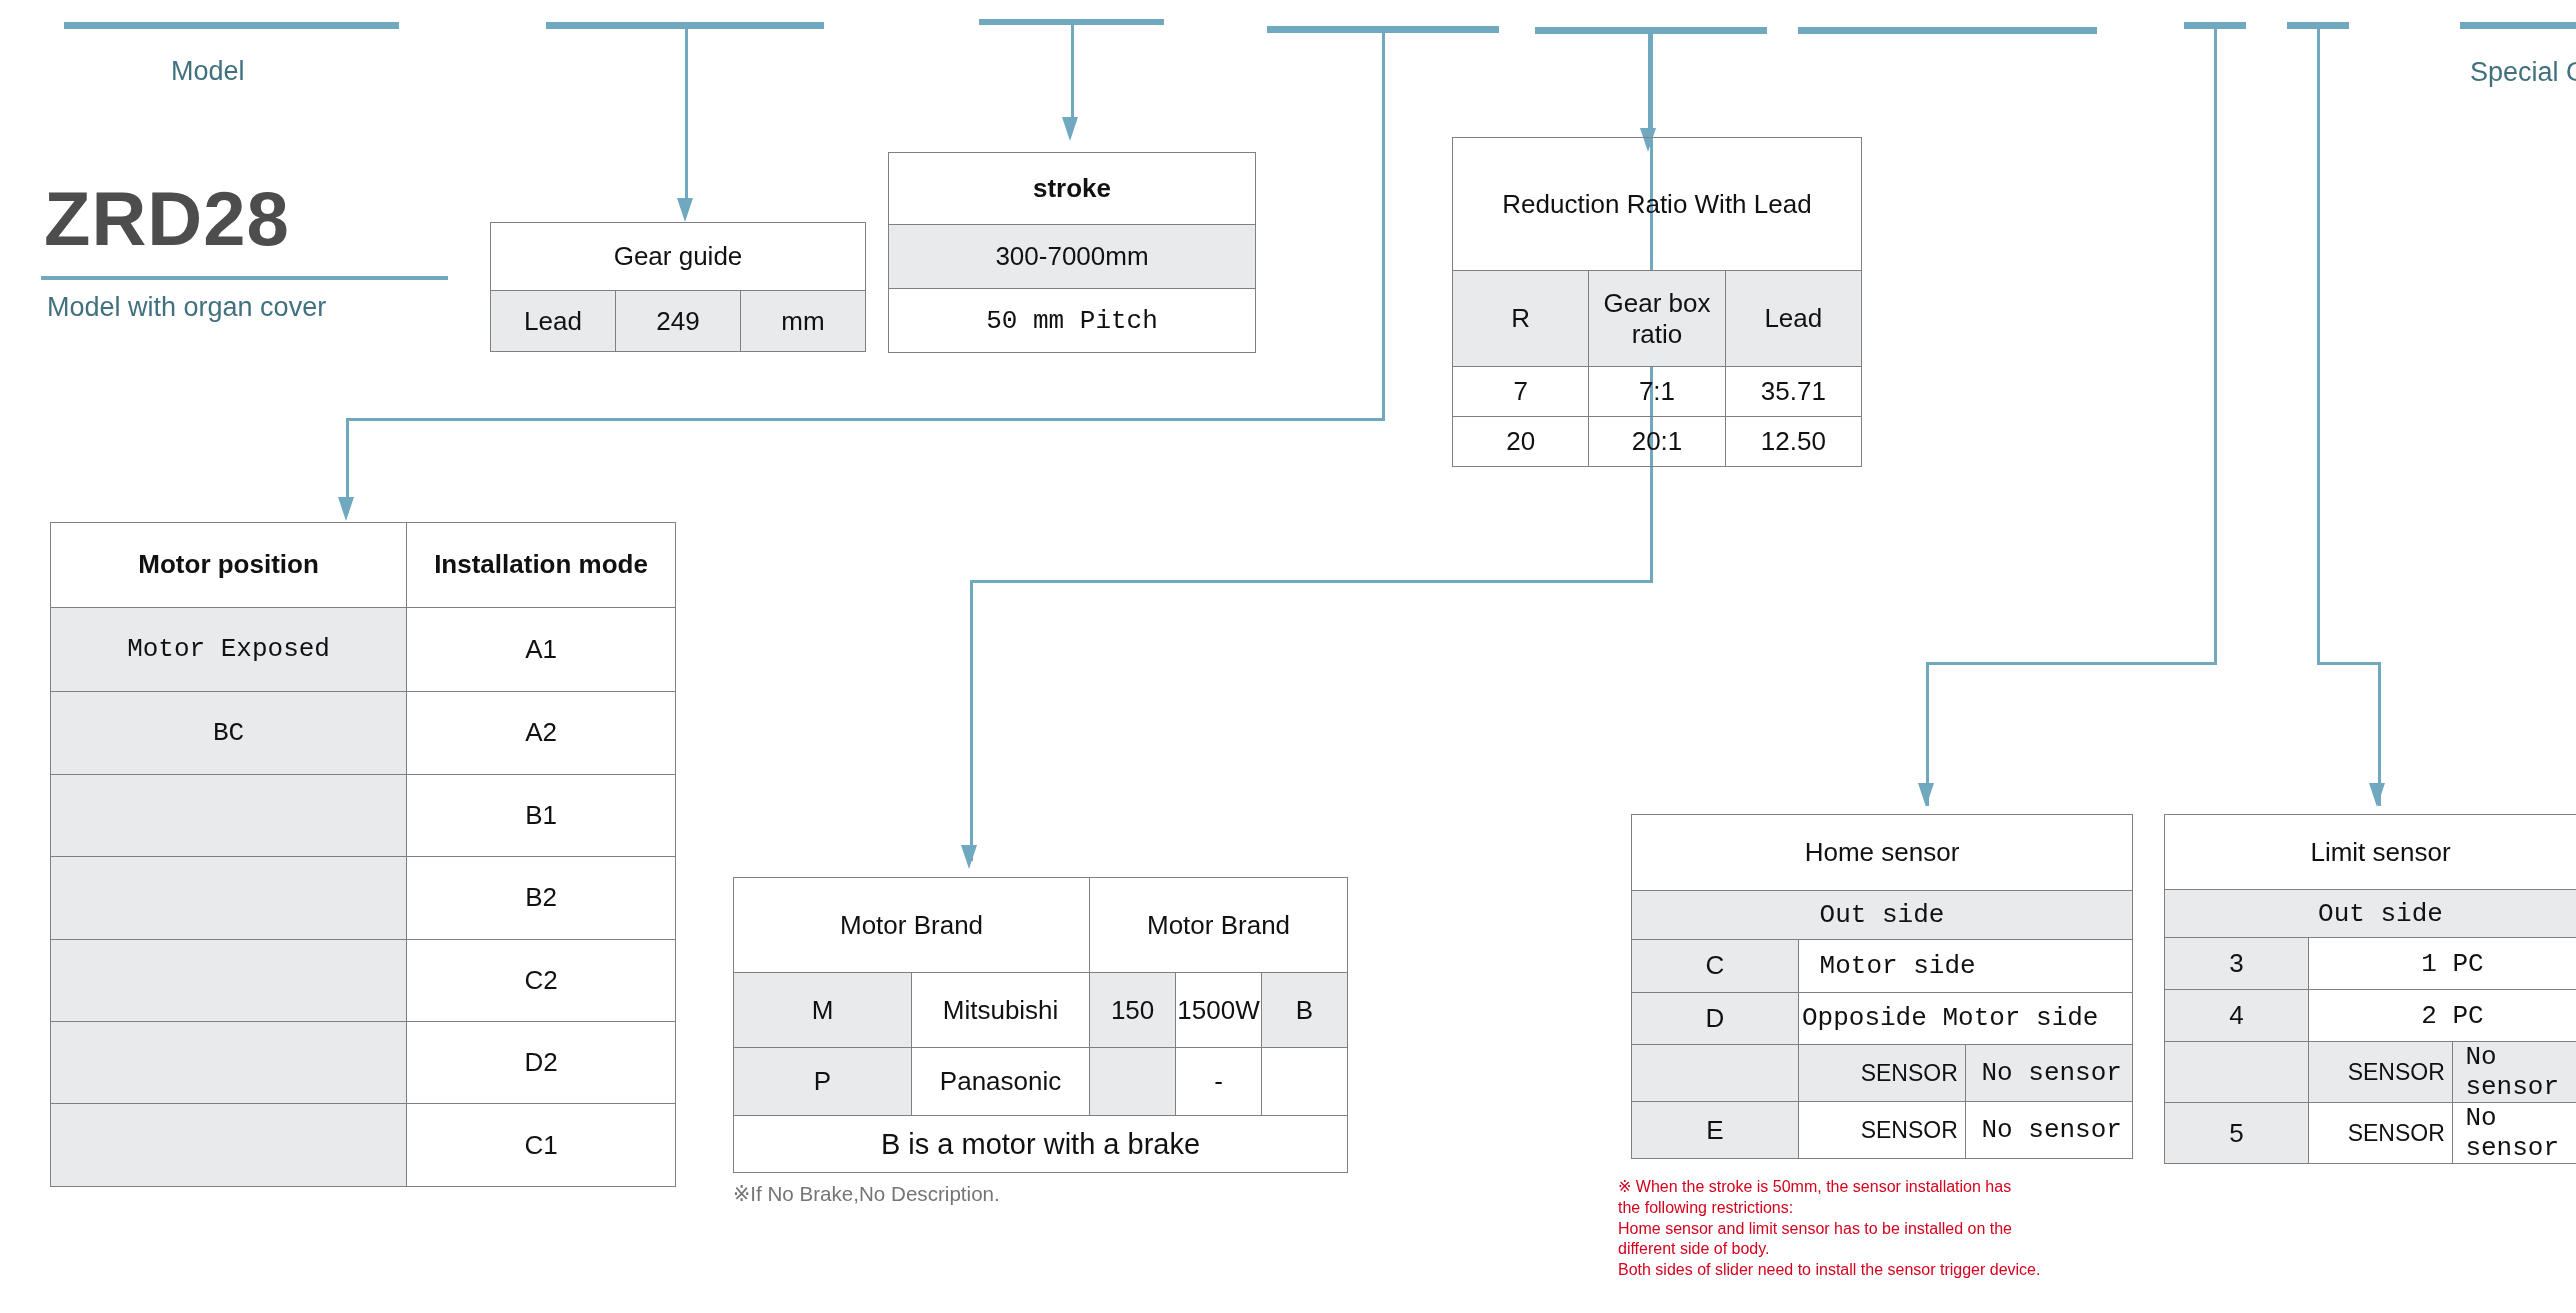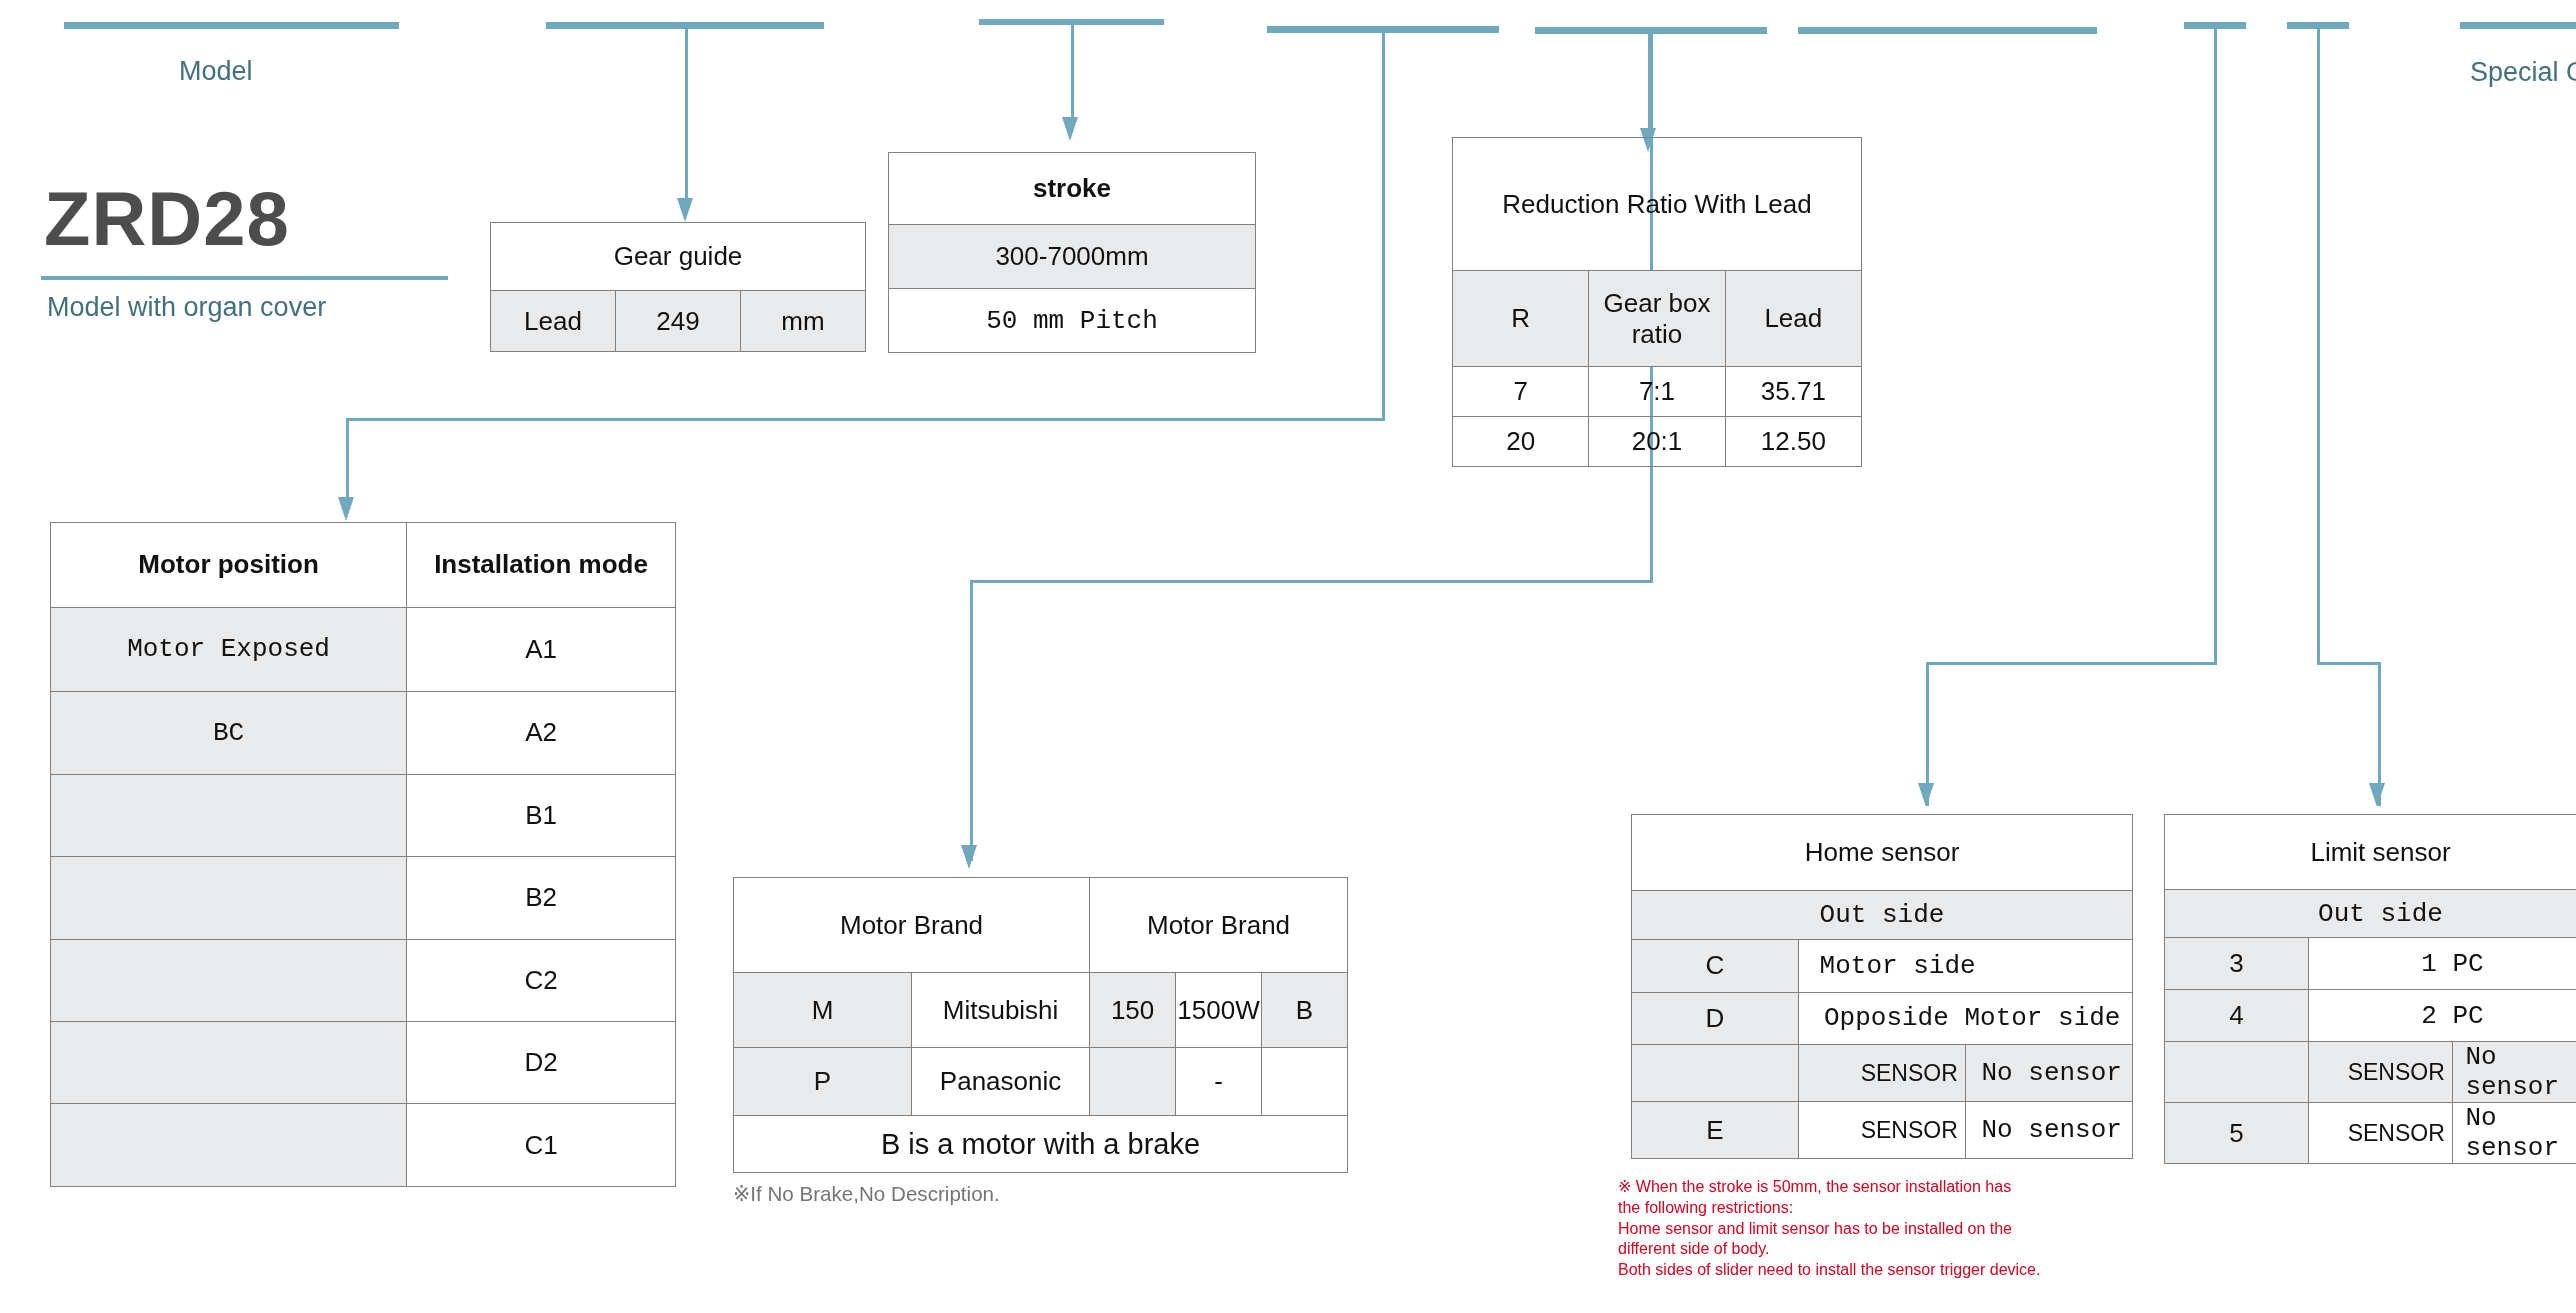--- a/index.html
+++ b/index.html
@@ -76,21 +76,21 @@
 <div class="vline" style="left:2214px; top:26px;  height:639px;"></div>
 <div class="hline" style="left:1926px; top:662px; width:291px;"></div>
 <div class="vline" style="left:1926px; top:662px; height:144px;"></div>
 <div class="arrow" style="left:1918px; top:783px;"></div>
 
 <div class="vline" style="left:2317px; top:26px;  height:639px;"></div>
 <div class="hline" style="left:2317px; top:662px; width:63px;"></div>
 <div class="vline" style="left:2378px; top:662px; height:144px;"></div>
 <div class="arrow" style="left:2369px; top:783px;"></div>
 
-<div class="topLabel" style="left:171px;top:56px;margin-left:8px;">Model</div>
+<div class="topLabel" style="left:171px;top:56px;">Model</div>
 
 <div class="modelCode" style="left:44px;top:175px;">ZRD28</div>
 
 <div class="modelRule" style="left:41px;top:276px;width:407px;"></div>
 
 <div class="modelSub" style="left:47px;top:292px;">Model with organ cover</div>
 
 <div class="topLabel" style="left:2470px;top:57px;">Special Order No.</div>
 
 <div class="abs" style="left:490px;top:222px;width:376px;height:129px;">
@@ -226,21 +226,21 @@
     </tr>
     <tr style="height:48px;">
       <td class="gray grey-text" colspan="3">Out side</td>
     </tr>
     <tr style="height:52px;">
       <td class="gray" style="width:9%">C</td>
       <td class="grey-text" colspan="2" style="text-align:left;padding-left:20.6px;">Motor side</td>
     </tr>
     <tr style="height:52px;">
       <td class="gray">D</td>
-      <td class="grey-text" colspan="2" style="text-align:left;padding-left:25px;">Opposide Motor side</td>
+      <td class="grey-text" colspan="2" style="text-align:left;padding-left:3px;">Opposide Motor side</td>
     </tr>
     <tr style="height:56px;">
       <td class="gray nb"></td>
       <td class="gray nb" style="width:40%;font-size:23px;text-align:right;padding-right:7.2px;">SENSOR</td>
       <td class="gray nb grey-text" style="width:51%;text-align:left;padding-left:15.5px;">No sensor</td>
     </tr>
     <tr style="height:56px;">
       <td class="gray">E</td>
       <td class="nb" style="font-size:23px;text-align:right;padding-right:7.2px;">SENSOR</td>
       <td class="nb grey-text" style="text-align:left;padding-left:15.5px;">No sensor</td>

